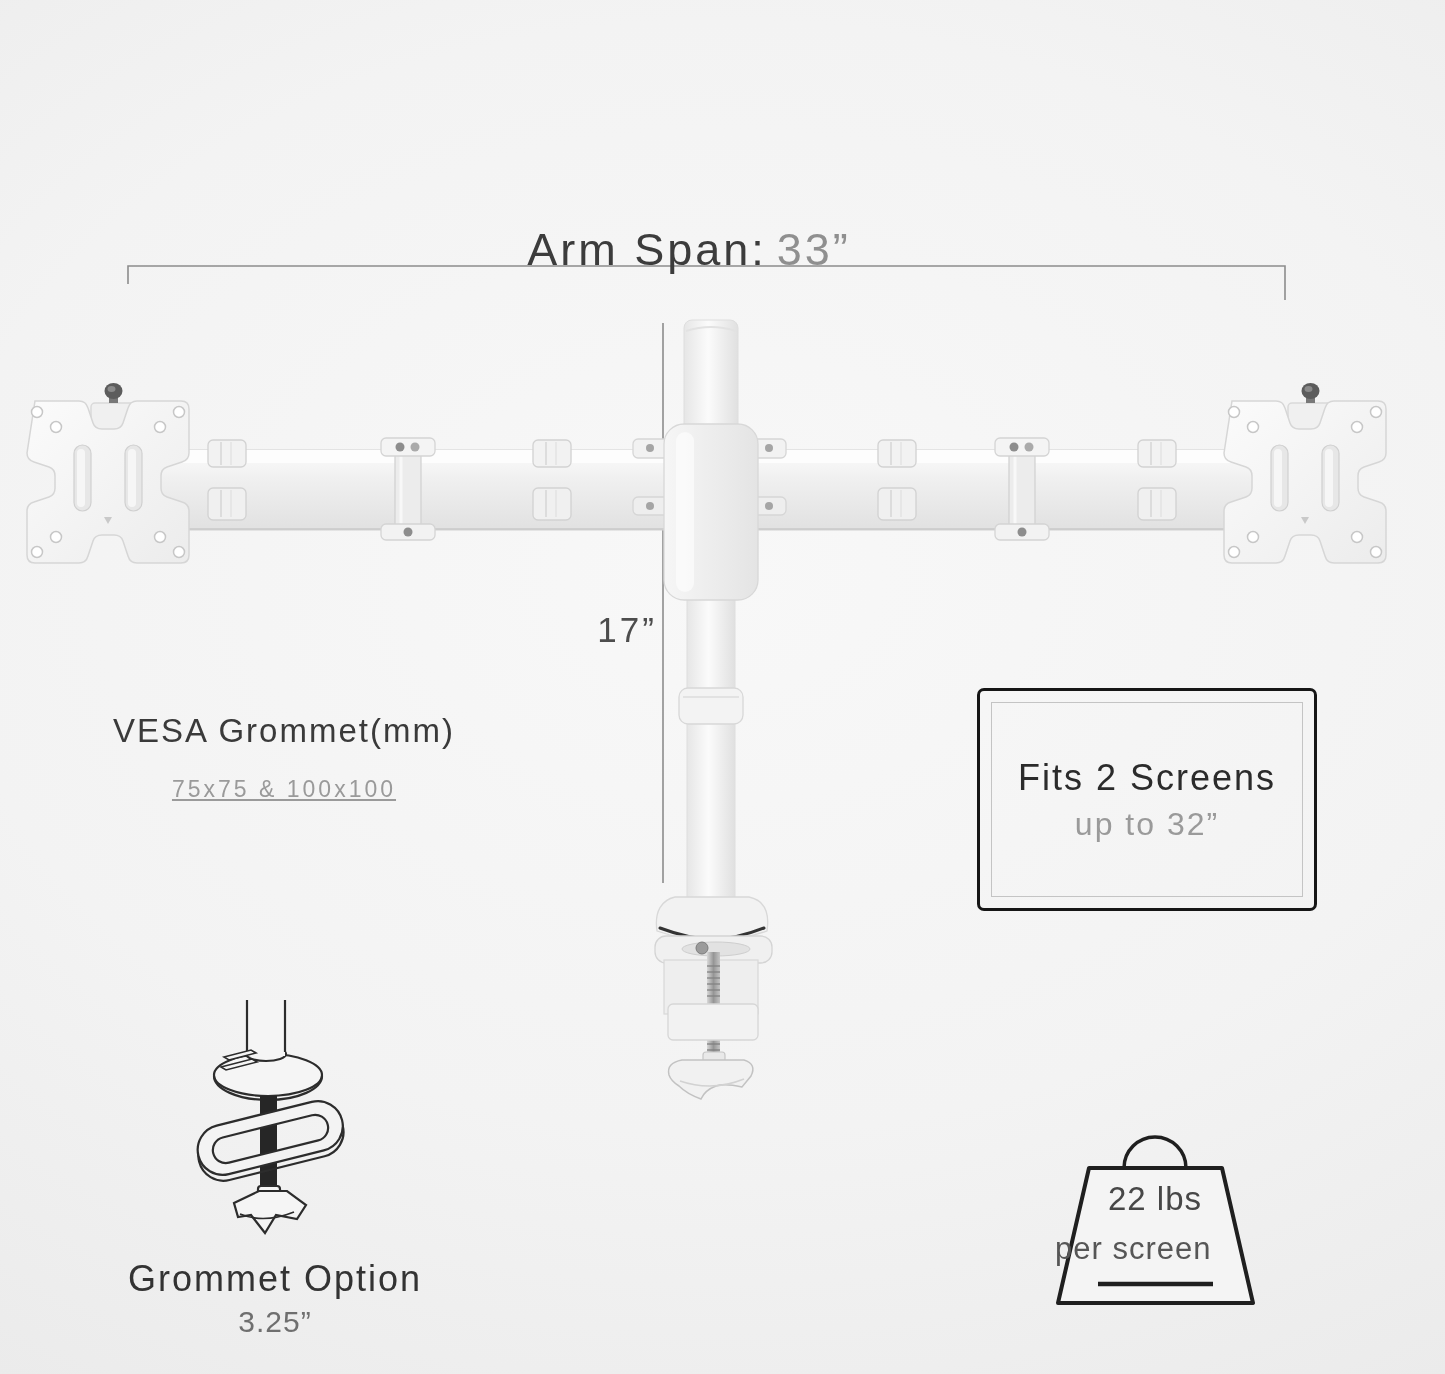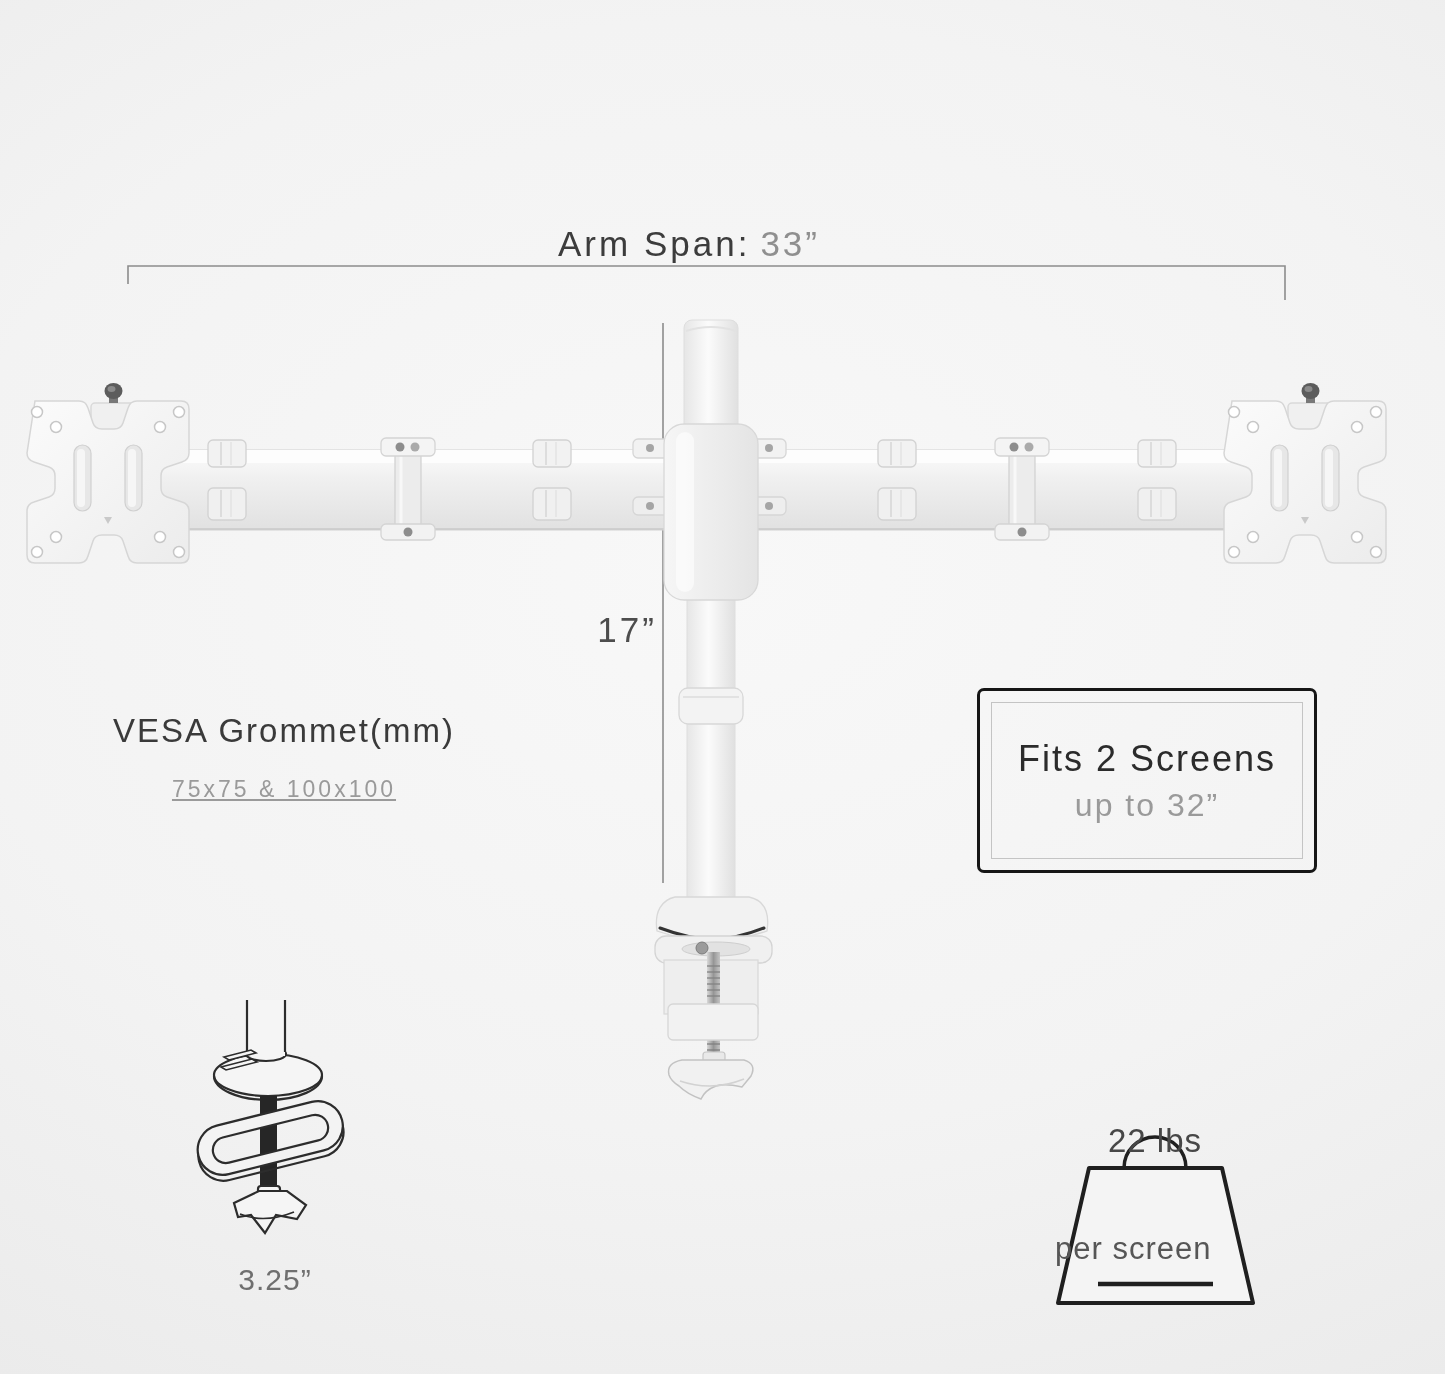--- a/index.html
+++ b/index.html
@@ -13,52 +13,52 @@
   }
   .abs{position:absolute;}
   .page-title{
     left:34px;top:18px;
     font-size:63px;font-weight:500;letter-spacing:13px;
     color:#141414;white-space:nowrap;
   }
   .dim-label{white-space:nowrap;}
   .arm-span-label{
     left:439px;top:224px;width:500px;text-align:center;
-    font-size:35px;letter-spacing:3px;color:#3c3c3c;
+    font-size:45px;letter-spacing:3px;color:#3c3c3c;
   }
   .arm-span-label .val{color:#8f8f8f;margin-left:10px;}
   .pole-height-label{
     left:592px;top:610px;width:70px;text-align:center;
     font-size:35px;letter-spacing:3px;color:#4d4d4d;
   }
   .vesa-block{
     left:84px;top:712px;width:400px;text-align:center;
   }
   .vesa-block .l1{font-size:33px;letter-spacing:2px;color:#3a3a3a;}
   .vesa-block .l2{font-size:23px;letter-spacing:3px;color:#9a9a9a;margin-top:26px;text-decoration:underline;}
   .fits-box{
-    left:977px;top:688px;width:340px;height:185px;
+    left:977px;top:688px;width:340px;height:223px;
     border:3.5px solid #161616;border-radius:7px;
     box-sizing:border-box;background:transparent;
   }
   .fits-inner{
     position:absolute;left:11px;top:11px;right:11px;bottom:11px;
     border:1.5px solid #c4c4c4;
     display:flex;flex-direction:column;align-items:center;justify-content:center;
   }
   .fits-inner .l1{font-size:36px;letter-spacing:2px;color:#2b2b2b;}
   .fits-inner .l2{font-size:32px;letter-spacing:2px;color:#9a9a9a;margin-top:7px;}
   .grommet-block{
     left:60px;top:1258px;width:430px;text-align:center;
   }
   .grommet-block .l1{font-size:36px;letter-spacing:2px;color:#333333;}
   .grommet-block .l2{font-size:30px;letter-spacing:1px;color:#6f6f6f;margin-top:11px;}
   .grommet-block .l3{font-size:30px;letter-spacing:1px;color:#6f6f6f;margin-top:5px;}
   .weight-text-1{
-    left:1055px;top:1122px;width:200px;text-align:center;
+    left:1055px;top:1180px;width:200px;text-align:center;
     font-size:33px;letter-spacing:1px;color:#474747;
   }
   .weight-text-2{
     left:1055px;top:1231px;width:200px;text-align:left;
     font-size:31px;letter-spacing:1px;color:#565656;
   }
   svg{display:block;}
 </style>
 </head>
 <body>
@@ -258,19 +258,20 @@
   </div>
 
   <div class="abs fits-box">
     <div class="fits-inner">
       <div class="l1">Fits 2 Screens</div>
       <div class="l2">up to 32”</div>
     </div>
   </div>
 
   <div class="abs grommet-block">
+    <div class="l1">Grommet Option</div>
     <div class="l3">3.25”</div>
   </div>
 
   <div class="abs weight-text-1">22 lbs</div>
   <div class="abs weight-text-2">per screen</div>
 
 </div>
 
 </body></html>

